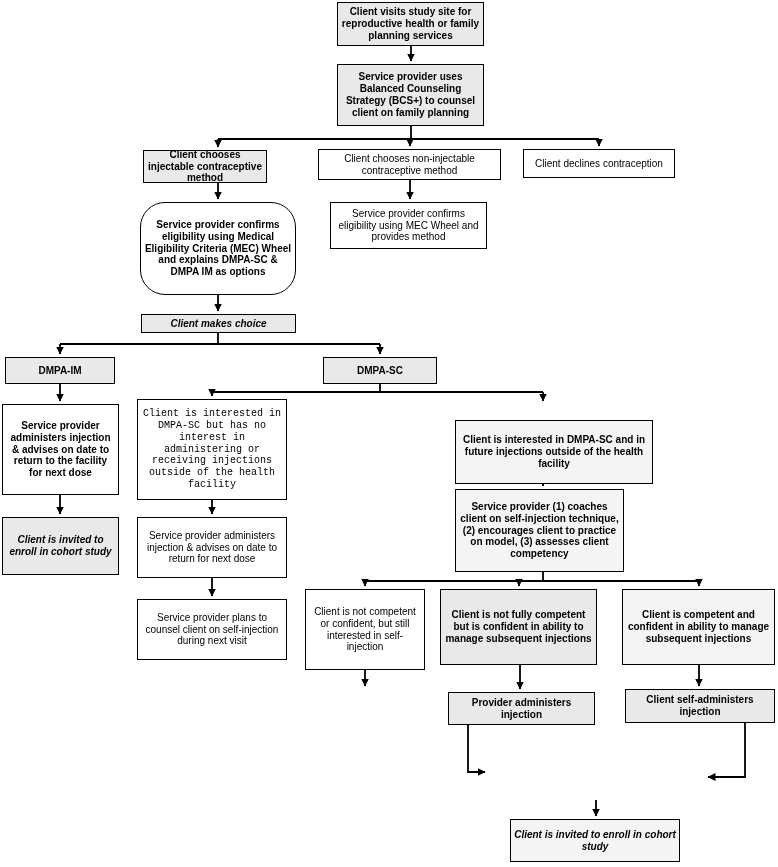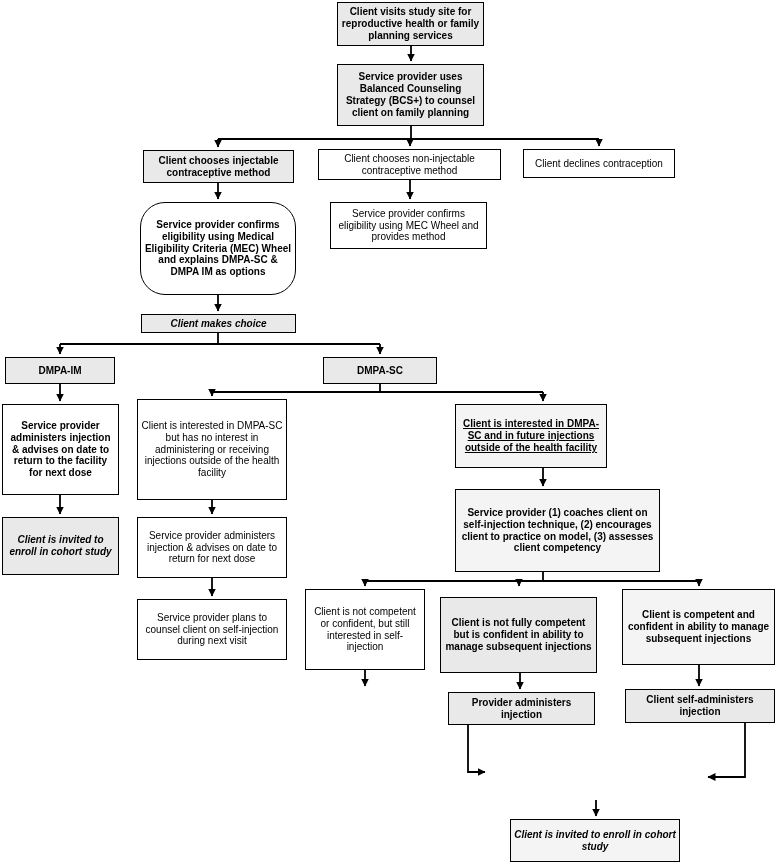--- a/index.html
+++ b/index.html
@@ -63,45 +63,45 @@
       <polyline points="699,665 699,686" marker-end="url(#ah)"></polyline>
       <polyline points="468,725 468,772 485,772" marker-end="url(#ah)"></polyline>
       <polyline points="745,723 745,777 708,777" marker-end="url(#ah)"></polyline>
       <polyline points="596,800 596,816" marker-end="url(#ah)"></polyline>
     </g>
   </svg>
 
   <div class="node b shaded" style="left:337px; top:2px;  width:147px; height:44px;">Client visits study site for reproductive health or family planning services</div>
   <div class="node b shaded" style="left:337px; top:64px; width:147px; height:62px;">Service provider uses Balanced Counseling Strategy (BCS+) to counsel client on family planning</div>
 
-  <div class="node b shaded" style="left:143px; top:150px; width:151px; height:33px;">Client chooses injectable contraceptive method</div>
+  <div class="node b shaded" style="left:143px; top:150px; width:124px; height:33px;">Client chooses injectable contraceptive method</div>
   <div class="node" style="left:318px; top:149px; width:183px; height:31px;">Client chooses non-injectable contraceptive method</div>
   <div class="node" style="left:523px; top:149px; width:152px; height:29px;">Client declines contraception</div>
 
   <div class="node b" style="left:140px; top:202px; width:156px; height:93px;border-radius:25px;">Service provider confirms eligibility using Medical Eligibility Criteria (MEC) Wheel and explains DMPA-SC &amp; DMPA IM as options</div>
   <div class="node" style="left:330px; top:202px; width:157px; height:47px;">Service provider confirms eligibility using MEC Wheel and provides method</div>
 
   <div class="node b shaded" style="left:141px; top:314px; width:155px; height:19px;font-style:italic;">Client makes choice</div>
 
   <div class="node b shaded" style="left:5px;   top:357px; width:110px; height:27px;">DMPA-IM</div>
   <div class="node b shaded" style="left:323px; top:357px; width:114px; height:27px;">DMPA-SC</div>
 
   <div class="node b" style="left:2px; top:404px; width:117px; height:91px;">Service provider administers injection &amp; advises on date to return to the facility for next dose</div>
   <div class="node b i shaded" style="left:2px; top:517px; width:117px; height:58px;">Client is invited to enroll in cohort study</div>
 
-  <div class="node" style="left:137px; top:399px; width:150px; height:101px;">Client is interested in DMPA-SC but has no interest in administering or receiving injections outside of the health facility</div>
-  <div class="node b light" style="left:455px; top:404px; width:152px; height:64px;text-decoration:underline;">Client is interested in DMPA-SC and in future injections outside of the health facility</div>
+  <div class="node" style="left:137px; top:399px; width:150px; height:101px;font-family:Liberation Mono, monospace;">Client is interested in DMPA-SC but has no interest in administering or receiving injections outside of the health facility</div>
+  <div class="node b light" style="left:455px; top:420px; width:198px; height:64px;">Client is interested in DMPA-SC and in future injections outside of the health facility</div>
 
   <div class="node" style="left:137px; top:517px; width:150px; height:61px;">Service provider administers injection &amp; advises on date to return for next dose</div>
   <div class="node" style="left:137px; top:599px; width:150px; height:61px;">Service provider plans to counsel client on self-injection during next visit</div>
 
-  <div class="node b light" style="left:455px; top:489px; width:205px; height:83px;">Service provider (1) coaches client on self-injection technique, (2) encourages client to practice on model, (3) assesses client competency</div>
+  <div class="node b light" style="left:455px; top:489px; width:169px; height:83px;">Service provider (1) coaches client on self-injection technique, (2) encourages client to practice on model, (3) assesses client competency</div>
 
   <div class="node" style="left:305px; top:589px; width:120px; height:81px;">Client is not competent or confident, but still interested in self-injection</div>
-  <div class="node b shaded" style="left:440px; top:589px; width:157px; height:76px;margin-top:8px;">Client is not fully competent but is confident in ability to manage subsequent injections</div>
+  <div class="node b shaded" style="left:440px; top:589px; width:157px; height:76px;">Client is not fully competent but is confident in ability to manage subsequent injections</div>
   <div class="node b light" style="left:622px; top:589px; width:153px; height:76px;">Client is competent and confident in ability to manage subsequent injections</div>
 
   <div class="node b shaded" style="left:448px; top:692px; width:147px; height:33px;">Provider administers injection</div>
   <div class="node b shaded" style="left:625px; top:689px; width:150px; height:34px;">Client self-administers injection</div>
 
   <div class="node b i light" style="left:510px; top:819px; width:170px; height:43px;">Client is invited to enroll in cohort study</div>
 
 </div>
 
 </body></html>

